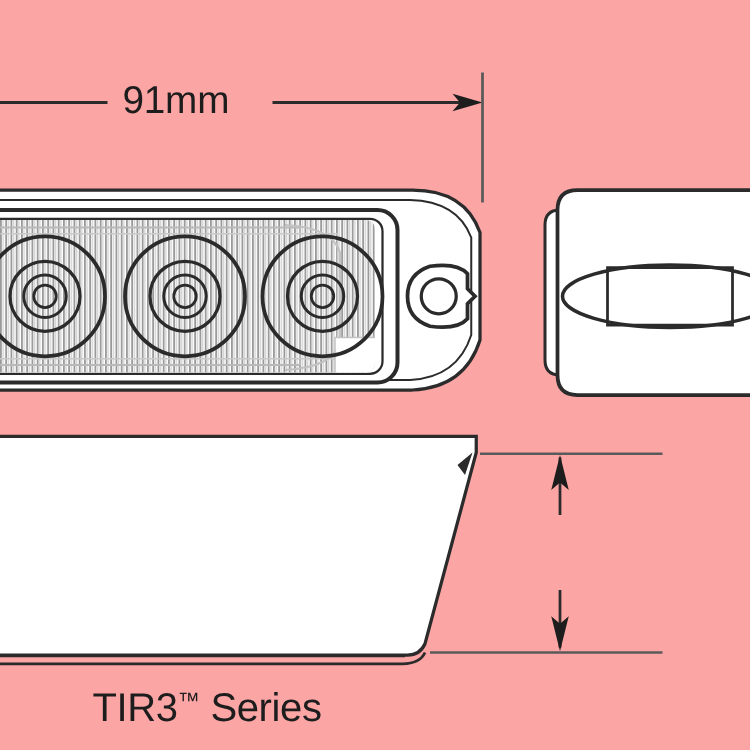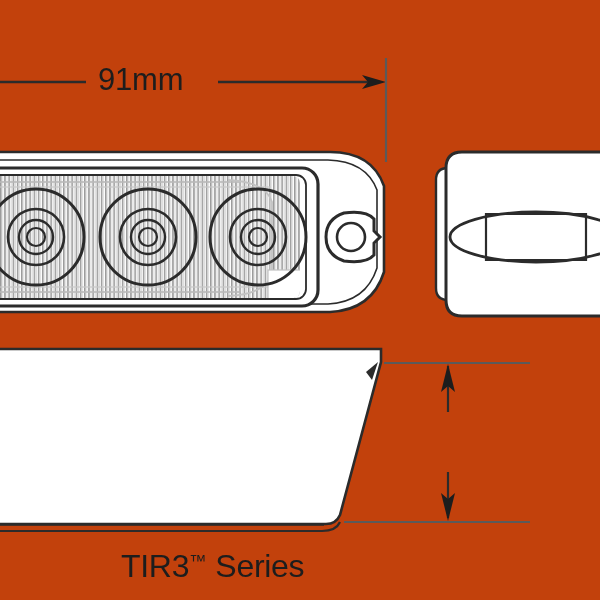--- a/index.html
+++ b/index.html
@@ -8,21 +8,21 @@
     padding: 0;
     background: #ebebeb;
   }
   body {
     font-family: "Liberation Sans", sans-serif;
   }
   #page {
     position: relative;
     width: 600px;
     height: 600px;
-    background: #c2410c;
+    background: #fca5a5;
     overflow: hidden;
   }
   #drawing-svg {
     position: absolute;
     left: 0;
     top: 0;
     width: 600px;
     height: 600px;
     display: block;
   }
@@ -50,21 +50,20 @@
     left: 74px;
     top: 550px;
     font-family: "Liberation Sans", sans-serif;
     font-size: 32px;
     font-weight: 400;
     color: #1d1d1d;
     white-space: nowrap;
     line-height: 1;
     letter-spacing: -0.3px;
     user-select: none;
-    margin-left: 47px;
   }
   #series-caption sup {
     font-size: 0.55em;
     vertical-align: 0.58em;
     letter-spacing: 0;
   }
 </style>
 </head>
 <body>
 

